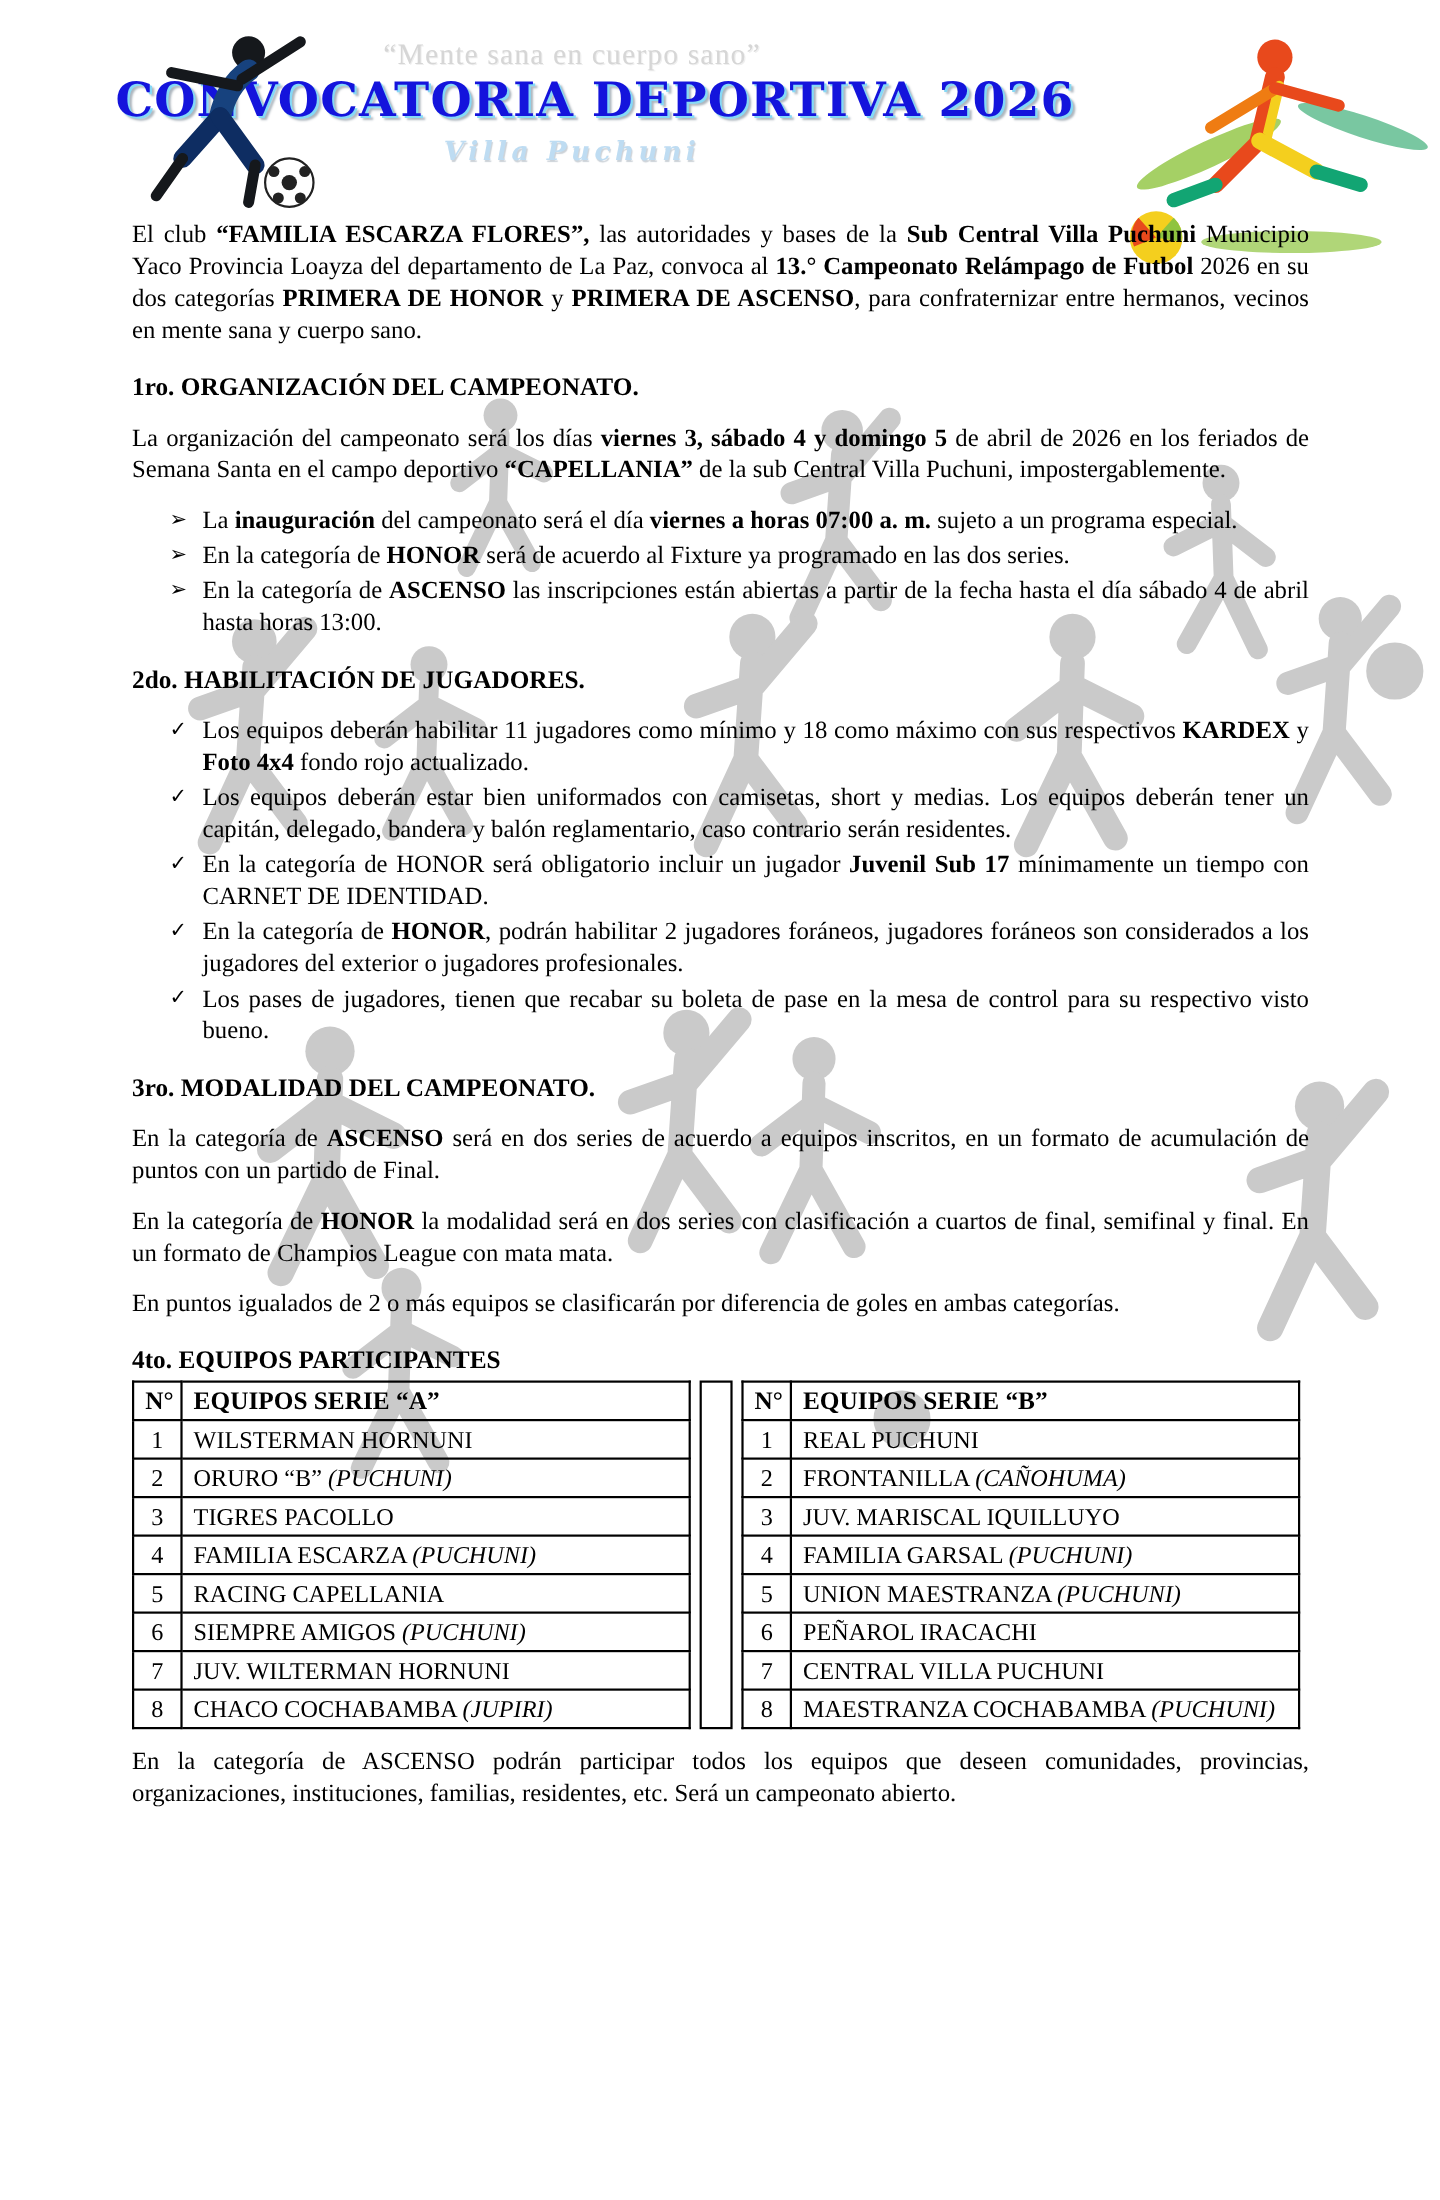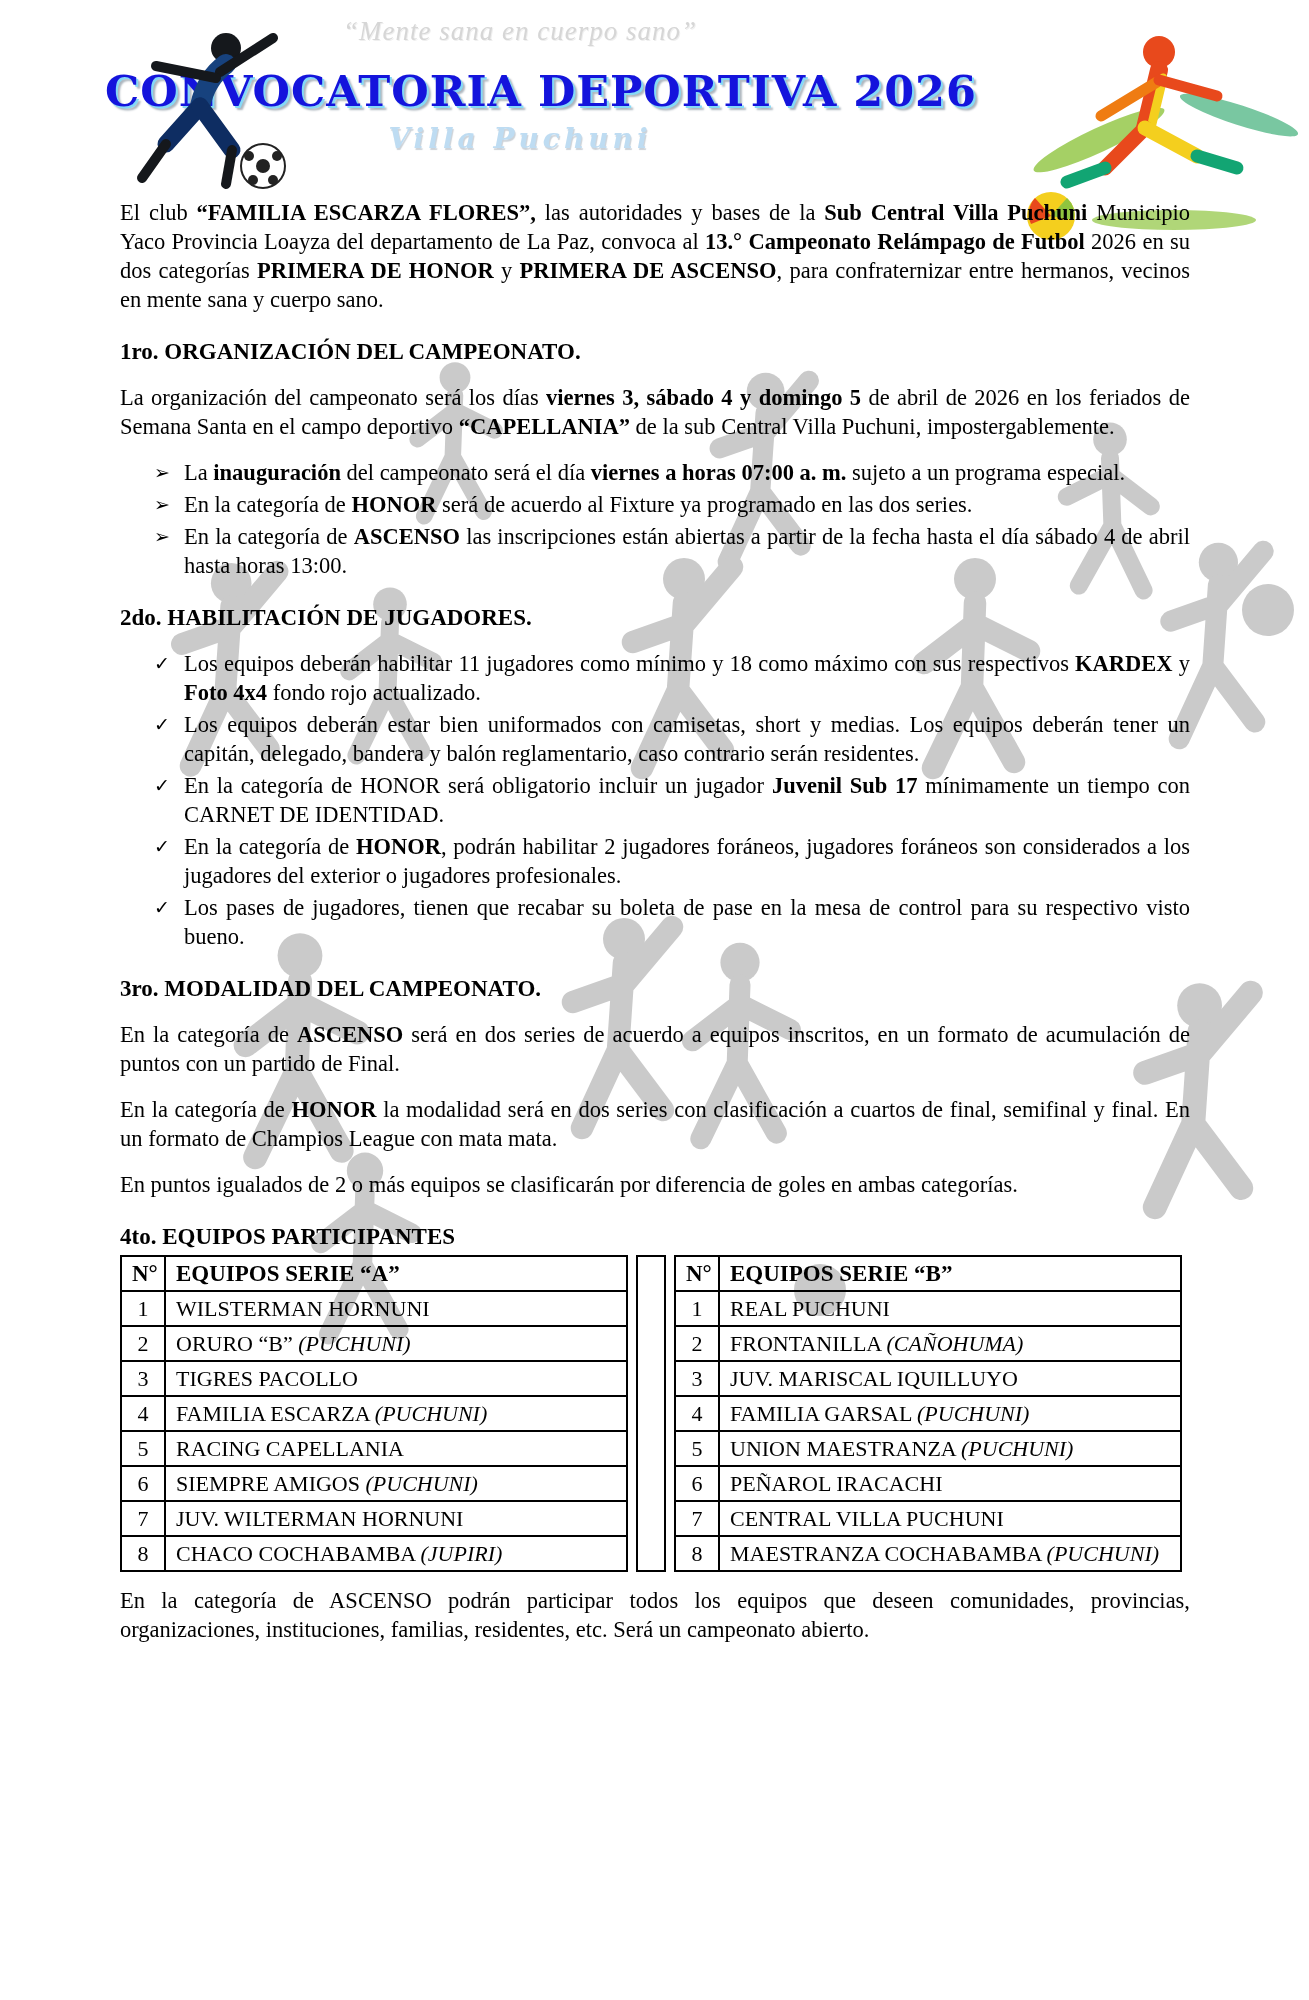--- a/index.html
+++ b/index.html
@@ -5,26 +5,26 @@
   html,body{margin:0;padding:0;}
   body{
     width:1309px;height:2000px;position:relative;background:#ffffff;
     font-family:"Liberation Serif", serif;color:#000;overflow:hidden;
   }
   
   .wm{position:absolute;left:0;top:0;z-index:0;color:#cacaca;}
   
   .header{position:relative;height:198px;z-index:1;}
   .header-text{position:absolute;left:105px;width:830px;text-align:center;}
-  .motto{top:16px;position:absolute;width:100%;font-size:27px;font-style:italic;
+  .motto{top:34px;position:absolute;width:100%;font-size:27px;
     color:#d6d6d6;text-shadow:1px 1px 0 #efefef;letter-spacing:1px;}
   .main-title{top:66px;position:absolute;width:100%;font-size:43px;font-weight:bold;
     font-family:"DejaVu Serif", serif;color:#1414dc;letter-spacing:1px;white-space:nowrap;
     text-shadow:2px 2px 0 #86d9f6, 4px 4px 2px #adb6be;}
-  .subtitle{top:122px;position:absolute;width:100%;font-size:28px;font-weight:bold;font-style:italic;
+  .subtitle{top:122px;position:absolute;width:100%;font-size:24px;font-weight:bold;font-style:italic;
     font-family:"DejaVu Serif", serif;color:#bedcf2;letter-spacing:4px;
     text-shadow:1px 2px 1px #ccd2d8;}
   .hero-left{position:absolute;left:108px;top:26px;z-index:2;}
   .hero-right{position:absolute;right:0px;top:20px;z-index:0;}
   
   .content{position:relative;z-index:1;padding:0 119px 0 120px;}
   .just{text-align:justify;font-size:22.5px;line-height:29px;margin:0 0 17px 0;}
   h2.sec{font-size:23px;margin:24px 0 17px 0;line-height:28px;}
   .list{margin:0 0 10px 0;}
   .li{display:flex;margin:0 0 3px 34px;}

